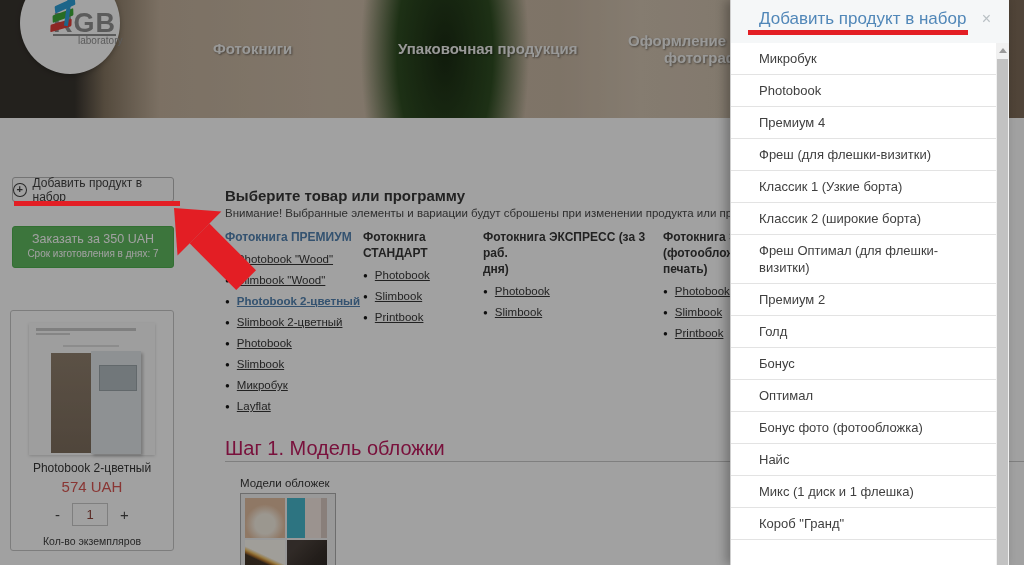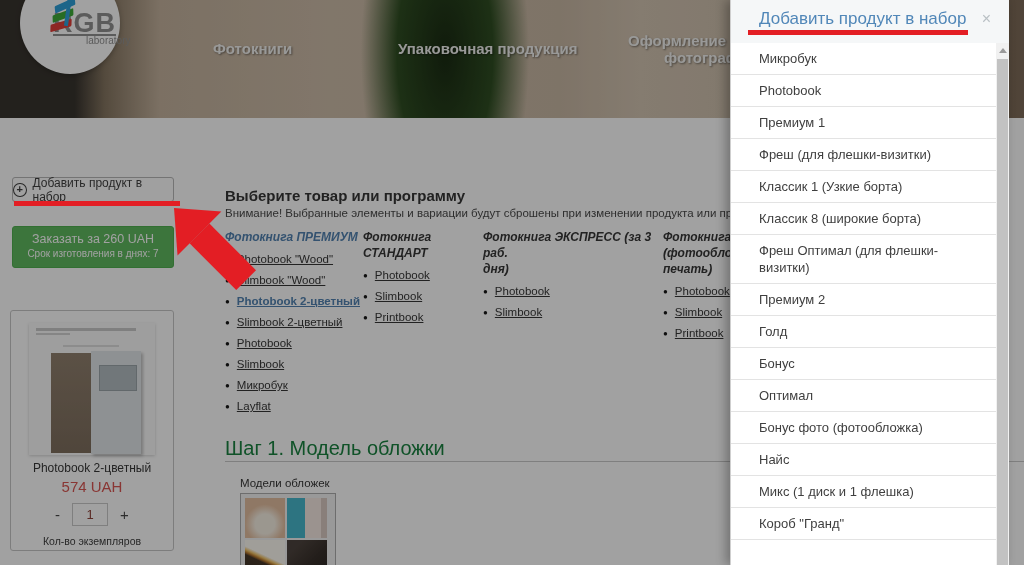--- a/index.html
+++ b/index.html
@@ -8,21 +8,21 @@
   
   .page{position:absolute;inset:0;background:#fff;}
   .header{position:absolute;left:0;top:0;width:1024px;height:118px;
     background:
       radial-gradient(ellipse 120px 300px at 445px 45%, #16280f 0%, #2b4a1e 40%, rgba(43,74,30,0) 70%),
       linear-gradient(90deg,#35312b 0px,#35312b 75px,#84745f 105px,#c3b19c 160px,#ccbba7 330px,#c7b6a2 560px,#d2c3b0 640px,#cbbca9 790px,#c4b19b 900px,#6e5c4a 945px,#7d6a57 1024px);}
   .logo-circle{position:absolute;left:20px;top:-28px;width:100px;height:102px;border-radius:50%;
     background:#fff;box-shadow:0 2px 5px rgba(0,0,0,.25);}
   .logo-inner{position:absolute;left:26px;top:36px;}
   .logo-rgb{font-size:27px;font-weight:bold;color:#8f8f8f;letter-spacing:1px;margin-left:7px;text-decoration:underline;}
-  .logo-sub{font-size:10px;color:#8f8f8f;margin-left:40px;margin-top:-4px;text-align:right;}
+  .logo-sub{font-size:10px;color:#8f8f8f;margin-left:32px;margin-top:-4px;text-align:right;}
   .book-icon{position:absolute;left:6px;top:-12px;width:26px;height:40px;}
   .book-icon i{position:absolute;display:block;width:22px;height:7px;border-radius:1px;}
   .book-icon .b1{background:#2a9fd8;transform:rotate(-24deg) skewX(-18deg);left:2px;top:6px;}
   .book-icon .b2{background:#3aaa35;transform:rotate(-20deg) skewX(-18deg);left:0px;top:16px;}
   .book-icon .b3{background:#e03a35;transform:rotate(-16deg) skewX(-18deg);left:-2px;top:26px;}
   .book-icon .spine{position:absolute;left:14px;top:0;width:4px;height:30px;background:#2a9fd8;transform:rotate(8deg);}
   .nav-item{position:absolute;color:#f2f2f0;font-size:15px;font-weight:bold;
     text-shadow:1px 1px 2px rgba(0,0,0,.45);white-space:nowrap;}
   .nav1{left:213px;top:40px;}
   .nav2{left:398px;top:40px;}
@@ -58,27 +58,27 @@
   .qty-box{width:34px;height:21px;border:1px solid #c9c9c9;font-size:13px;color:#8d4036;
     text-align:center;line-height:21px;background:#fff;}
   .card-cap{position:absolute;left:0;width:162px;top:224px;font-size:10.5px;color:#3a3a3a;}
   
   .main-title{position:absolute;left:225px;top:187px;font-size:15px;font-weight:bold;color:#333;}
   .warning{position:absolute;left:225px;top:207px;font-size:11.5px;color:#464646;white-space:nowrap;
     width:799px;overflow:hidden;}
   .columns{position:absolute;left:225px;top:229px;display:flex;}
   .prog-col{flex:none;}
   .col0{width:138px;} .col1{width:120px;} .col2{width:180px;} .col3{width:160px;}
-  .prog-head{font-size:12px;font-weight:bold;color:#333;line-height:16px;white-space:pre-line;margin-bottom:8px;font-style:italic;}
+  .prog-head{font-size:12px;font-weight:bold;color:#333;line-height:16px;white-space:pre-line;margin-bottom:8px;}
   .prog-head.sel{color:#4f80b0;}
   .prog-item{margin:0 0 9px 0;font-size:11.5px;display:flex;align-items:baseline;}
   .blt{font-size:8px;color:#141414;margin-right:7px;position:relative;top:-1px;}
   .plink{color:#333;text-decoration:underline;cursor:pointer;}
   .plink.sel{color:#4f80b0;font-weight:bold;}
-  .step-title{position:absolute;left:225px;top:437px;font-size:20px;color:#15803d;}
+  .step-title{position:absolute;left:225px;top:437px;font-size:20px;color:#be185d;}
   .step-hr{position:absolute;left:225px;top:461px;width:799px;height:1px;background:#c9c9c9;}
   .models-label{position:absolute;left:240px;top:477px;font-size:11.5px;color:#333;}
   .cover-box{position:absolute;left:240px;top:493px;width:86px;height:72px;border:1px solid #ababab;
     background:#f2f2f2;padding:4px;cursor:pointer;}
   .cover-grid{display:grid;grid-template-columns:40px 40px;grid-template-rows:40px 40px;gap:2px;}
   .q{width:40px;height:40px;}
   .q1{background:radial-gradient(circle at 50% 65%, #f6efe3 0 30%, #e3bd9e 60%);}
   .q2{background:linear-gradient(90deg,#45b6cc 0 45%,#f6e9e2 45% 85%,#d8c8c0 85%);}
   .q3{background:linear-gradient(205deg,#fdfaf3 0 42%,#efc063 48%,#b5762c 52%,#453526 56%,#352a20 100%);}
   .q4{background:linear-gradient(135deg,#4a403a 0 20%,#332b26 60%,#27211d 100%);}
@@ -132,21 +132,21 @@
       </div>
     </div>
   </div>
 
   <div class="add-btn">
     <span class="plus-circle">+</span>
     <span>Добавить продукт в набор</span>
   </div>
 
   <div class="green-btn">
-    <div class="green-l1">Заказать за 260 UAH</div>
+    <div class="green-l1">Заказать за 350 UAH</div>
     <div class="green-l2">Срок изготовления в днях: 7</div>
   </div>
 
   <div class="card">
     <div class="card-img">
       <div class="cap-bar1"></div>
       <div class="cap-bar2"></div>
       <div class="cap-bar3"></div>
       <div class="book-left"></div>
       <div class="book-right">
@@ -270,24 +270,24 @@
 
 <div class="panel">
   <div class="panel-head">
     <div class="panel-title">Добавить продукт в набор</div>
     <div class="panel-close">×</div>
     <div class="panel-redline"></div>
   </div>
   <div class="panel-list">
       <div class="p-item">Микробук</div>
       <div class="p-item">Photobook</div>
-      <div class="p-item">Премиум 1</div>
+      <div class="p-item">Премиум 4</div>
       <div class="p-item">Фреш (для флешки-визитки)</div>
       <div class="p-item">Классик 1 (Узкие борта)</div>
-      <div class="p-item">Классик 8 (широкие борта)</div>
+      <div class="p-item">Классик 2 (широкие борта)</div>
       <div class="p-item">Фреш Оптимал (для флешки-визитки)</div>
       <div class="p-item">Премиум 2</div>
       <div class="p-item">Голд</div>
       <div class="p-item">Бонус</div>
       <div class="p-item">Оптимал</div>
       <div class="p-item">Бонус фото (фотообложка)</div>
       <div class="p-item">Найс</div>
       <div class="p-item">Микс (1 диск и 1 флешка)</div>
       <div class="p-item">Короб "Гранд"</div>
     </div>

